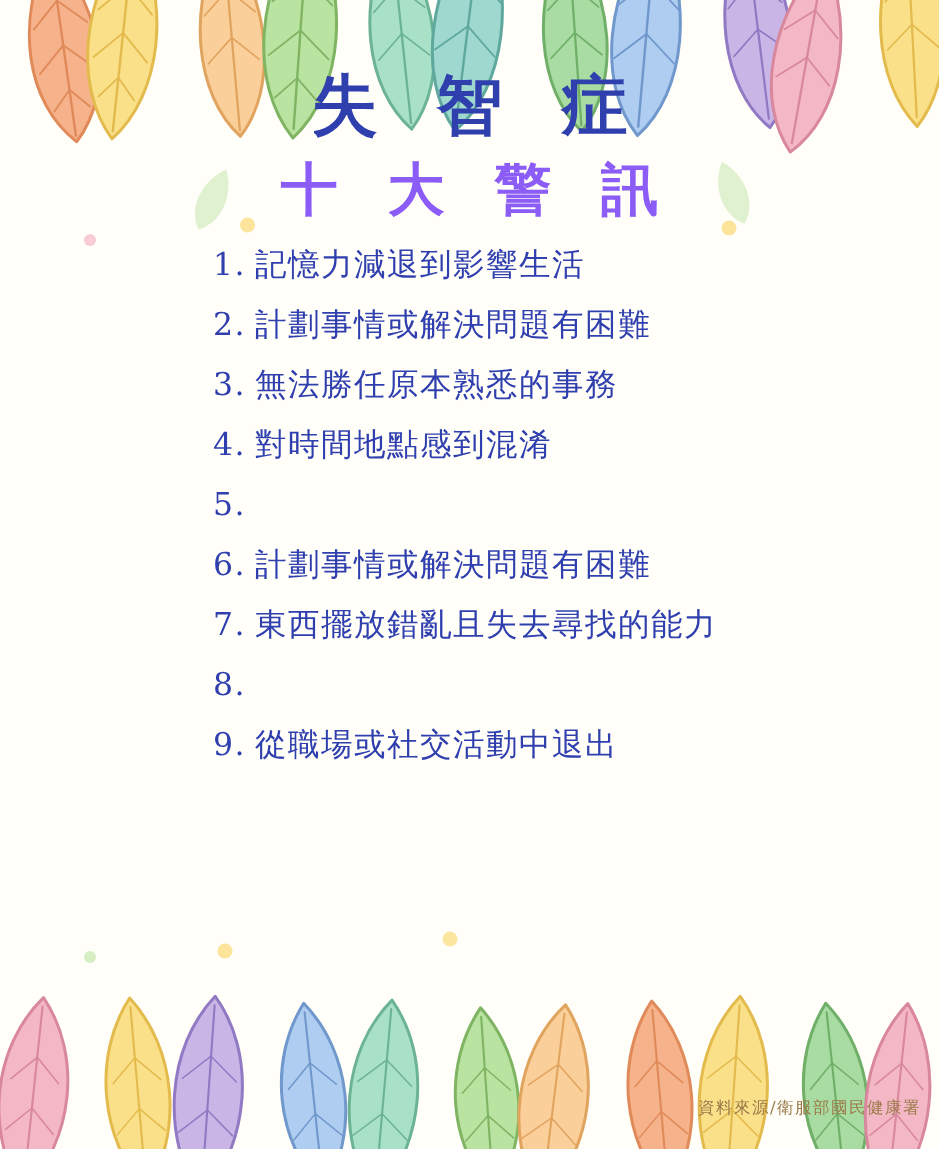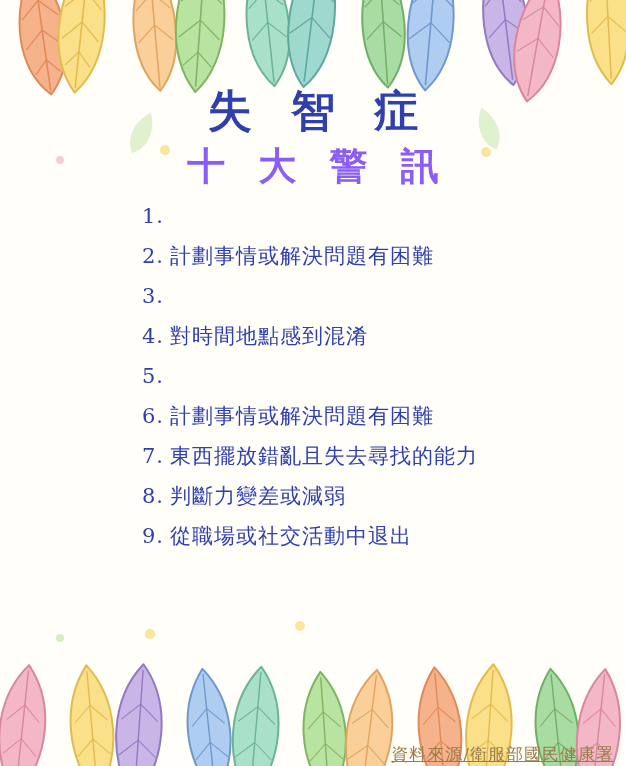--- a/index.html
+++ b/index.html
@@ -30,21 +30,21 @@
     width: 626px;
     pointer-events: none;
   }
   .leaf-band.top { top: 0; height: 180px; }
   .leaf-band.bottom { bottom: 0; height: 150px; }
 
   
   .content {
     position: relative;
     z-index: 5;
-    padding-top: 86px;
+    padding-top: 46px;
     text-align: center;
   }
 
   .title-line1 {
     font-size: 44px;
     font-weight: bold;
     color: #2f3fae;
     letter-spacing: 12px;
     text-indent: 12px;
     line-height: 1.15;
@@ -88,27 +88,26 @@
     font-size: 21px;
     color: #2f3fae;
   }
   .list li .txt {
     flex: 1 1 auto;
   }
 
   .source {
     position: absolute;
     right: 12px;
-    bottom: 0;
-    font-size: 17px;
+    bottom: 20px;
+    font-size: 11px;
     color: #9b7b4a;
     z-index: 6;
     font-family: "DejaVu Serif", "Liberation Serif", serif;
     letter-spacing: 1px;
-    text-decoration: underline;
   }
 </style>
 </head>
 <body>
 
 <div class="poster">
 
   <div class="leaf-band top">
     <svg width="626" height="185" viewBox="0 0 626 185">
       <g stroke-linecap="round" stroke-linejoin="round">
@@ -257,46 +256,47 @@
     </svg>
   </div>
 
   <div class="content">
     <div class="title-line1">失 智 症</div>
     <div class="title-line2">十 大 警 訊</div>
 
     <ul class="list">
       <li>
         <span class="num">1.</span>
+        <span class="txt">記憶力減退到影響生活</span>
       </li>
       <li>
         <span class="num">2.</span>
         <span class="txt">計劃事情或解決問題有困難</span>
       </li>
       <li>
         <span class="num">3.</span>
+        <span class="txt">無法勝任原本熟悉的事務</span>
       </li>
       <li>
         <span class="num">4.</span>
         <span class="txt">對時間地點感到混淆</span>
       </li>
       <li>
         <span class="num">5.</span>
       </li>
       <li>
         <span class="num">6.</span>
         <span class="txt">計劃事情或解決問題有困難</span>
       </li>
       <li>
         <span class="num">7.</span>
         <span class="txt">東西擺放錯亂且失去尋找的能力</span>
       </li>
       <li>
         <span class="num">8.</span>
-        <span class="txt">判斷力變差或減弱</span>
       </li>
       <li>
         <span class="num">9.</span>
         <span class="txt">從職場或社交活動中退出</span>
       </li>
     </ul>
   </div>
 
   <div class="source">資料來源/衛服部國民健康署</div>
 </div>

